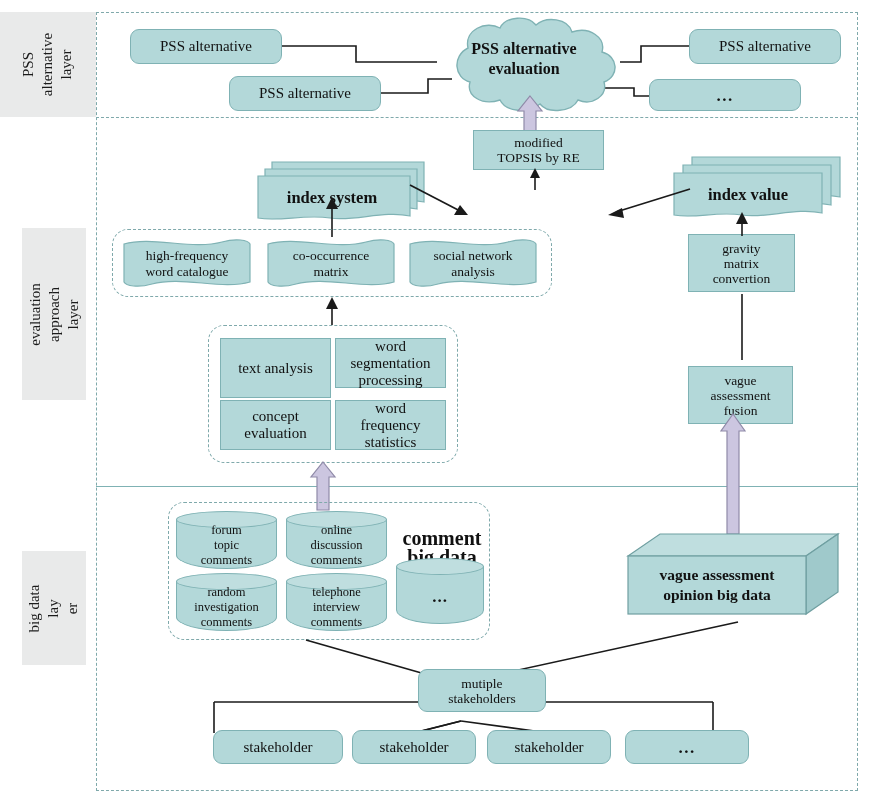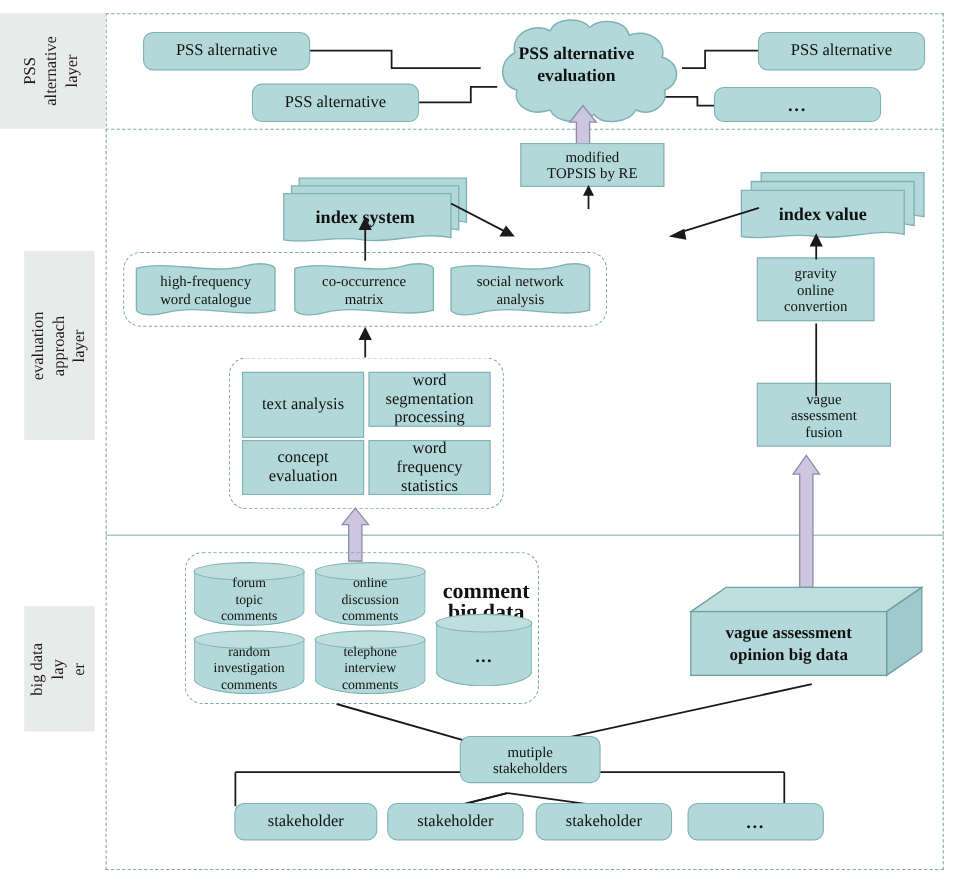--- a/index.html
+++ b/index.html
@@ -219,32 +219,32 @@
 frequency
 statistics</span>
   </div>
 
   <svg class="abs" style="left:308px;top:462px;width:30px;height:48px;">
     <path d="M15,0 L27,15 L21,15 L21,48 L9,48 L9,15 L3,15 Z" fill="#ccc6e0" stroke="#8f8aa8" stroke-width="1.2"></path>
   </svg>
 
   <div class="box sq small" style="left:688px;top:234px;width:107px;height:58px;white-space:pre-line;">
     <span>gravity
-online
+matrix
 convertion</span>
   </div>
 
   <svg class="abs" style="left:732px;top:212px;width:20px;height:24px;">
     <g stroke="#1a1a1a" stroke-width="1.6" fill="#1a1a1a">
       <line x1="10" y1="24" x2="10" y2="8"></line>
       <path d="M10,0 L16,12 L4,12 Z" stroke="none"></path>
     </g>
   </svg>
 
-  <div class="box sq small" style="left:688px;top:348px;width:122px;height:58px;white-space:pre-line;">
+  <div class="box sq small" style="left:688px;top:366px;width:105px;height:58px;white-space:pre-line;">
     <span>vague
 assessment
 fusion</span>
   </div>
 
   <svg class="abs" style="left:732px;top:290px;width:20px;height:70px;">
     <g stroke="#1a1a1a" stroke-width="1.6" fill="#1a1a1a">
       <line x1="10" y1="70" x2="10" y2="4"></line>
     </g>
   </svg>

